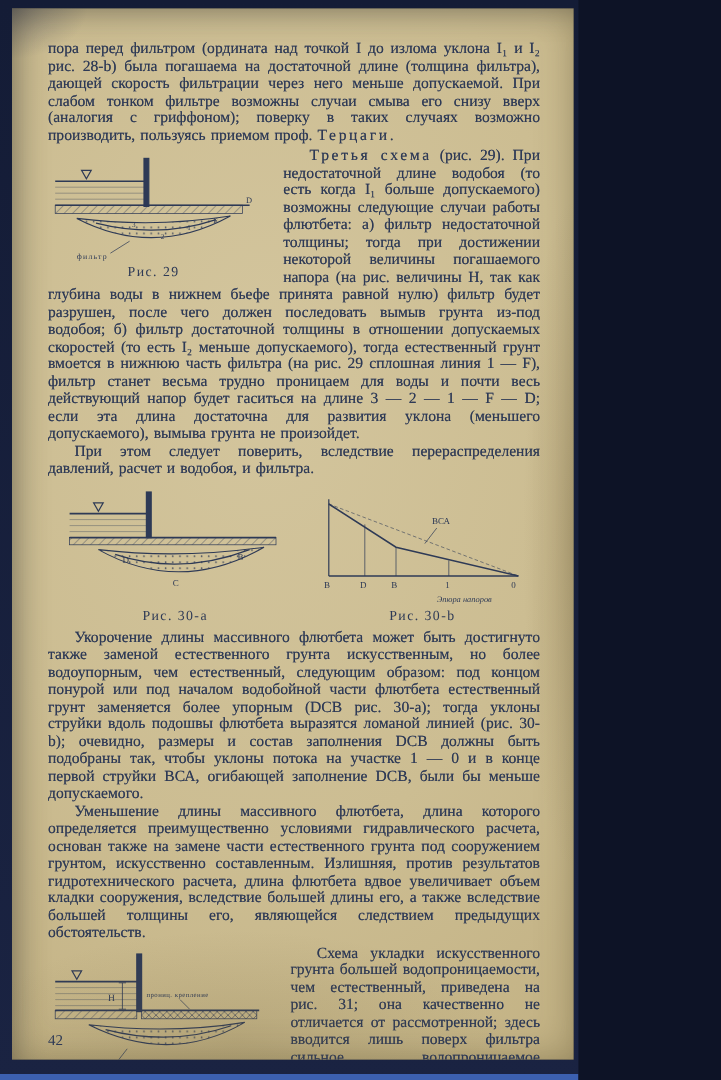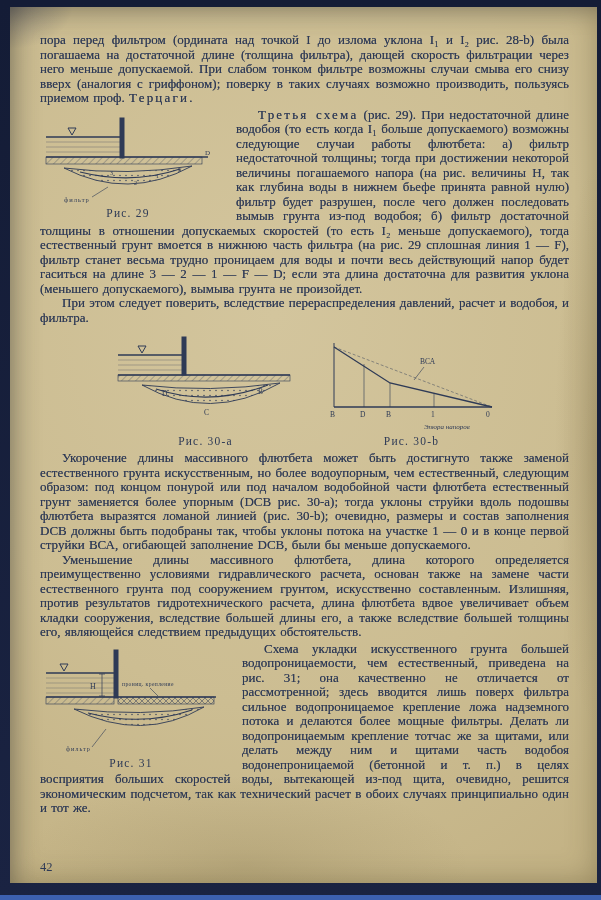--- a/index.html
+++ b/index.html
@@ -1,20 +1,20 @@
 <!DOCTYPE html>
 <html><head>
 <meta charset="utf-8">
 <style>
   * { box-sizing: border-box; }
   html,body { margin:0; padding:0; }
   body { background:#0d1326; width:601px; height:900px; overflow:hidden; }
 
   .scan {
-    position:relative; width:601px; height:900px;
+    position:relative; width:482px; height:900px;
     background: linear-gradient(#141c36, #1a2342);
     overflow:hidden;
     font-family:"Liberation Serif","DejaVu Serif",serif;
   }
   .scan::after {
     content:""; position:absolute; left:0; right:0; bottom:0; height:5px;
     background:#3c60b0;
   }
   .paper {
     position:absolute; top:7px; left:10px; right:4px; bottom:17px;

